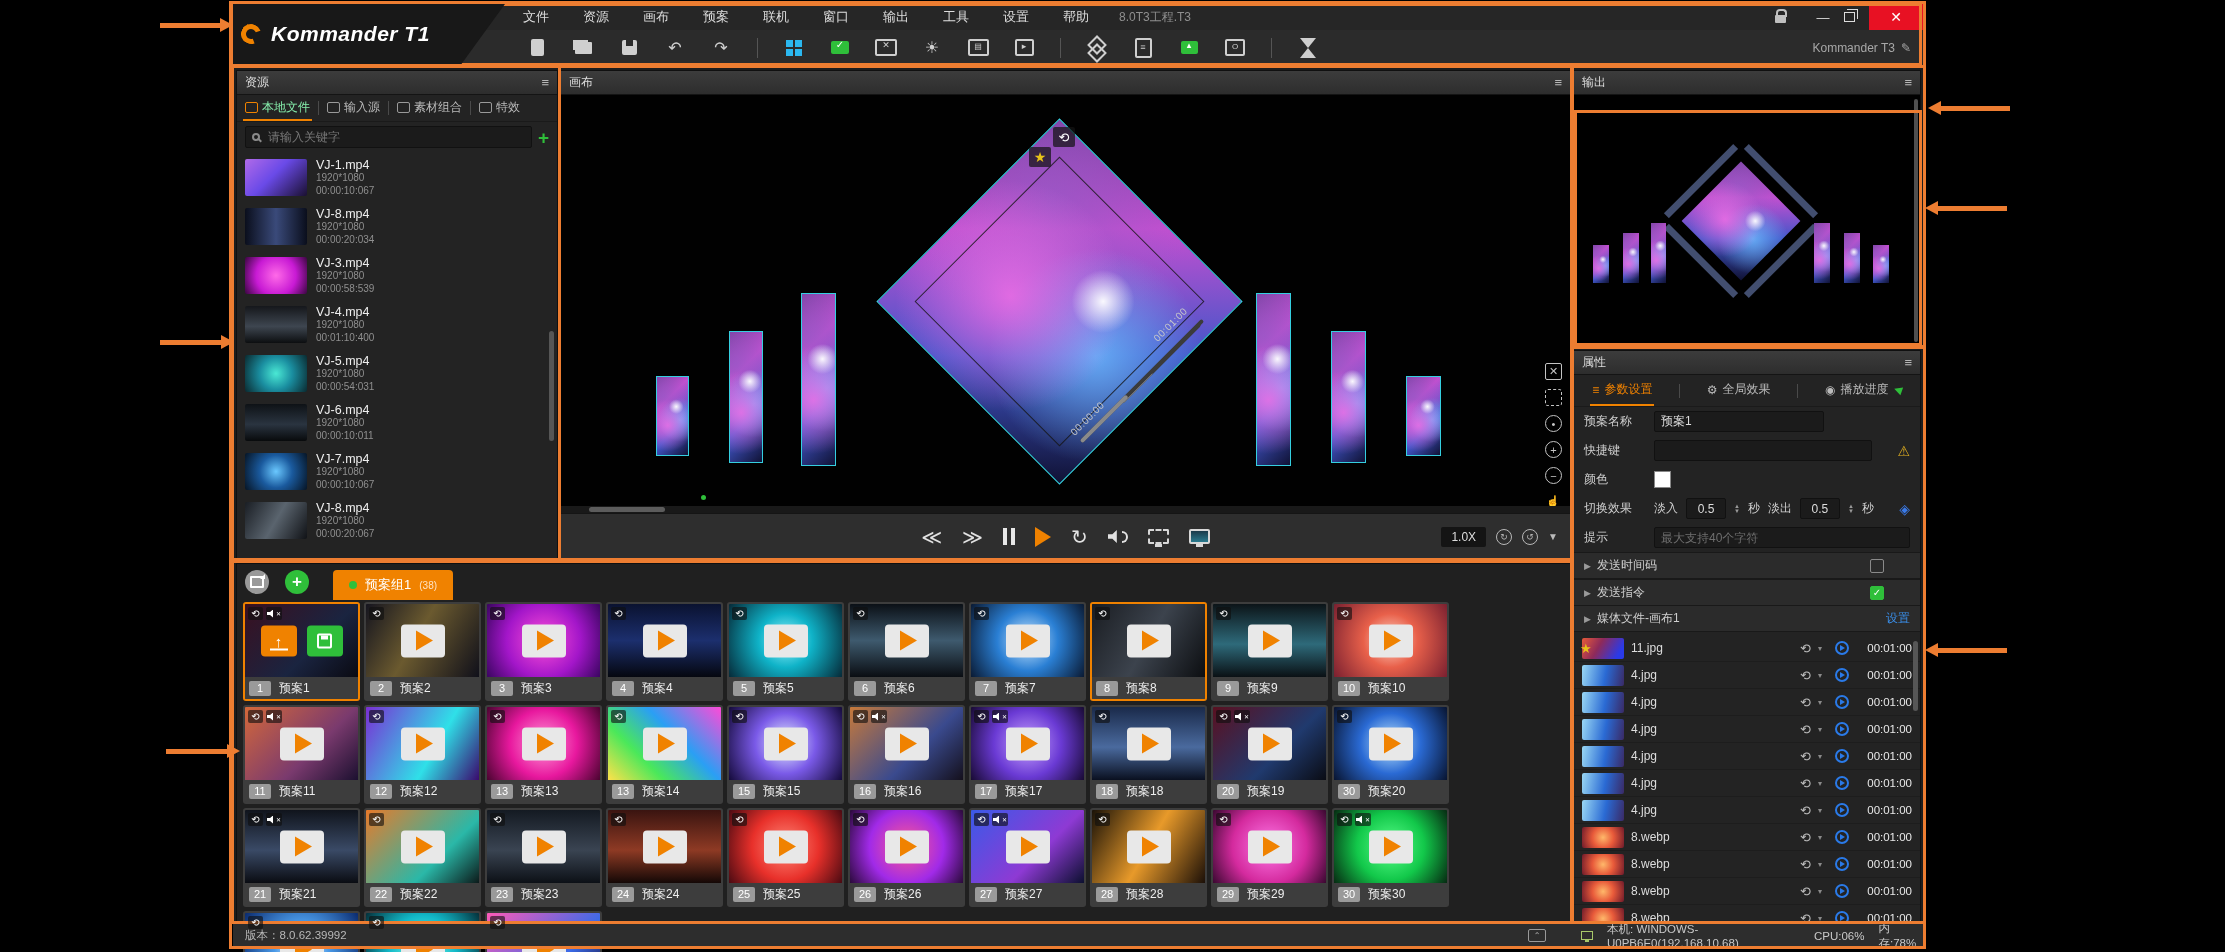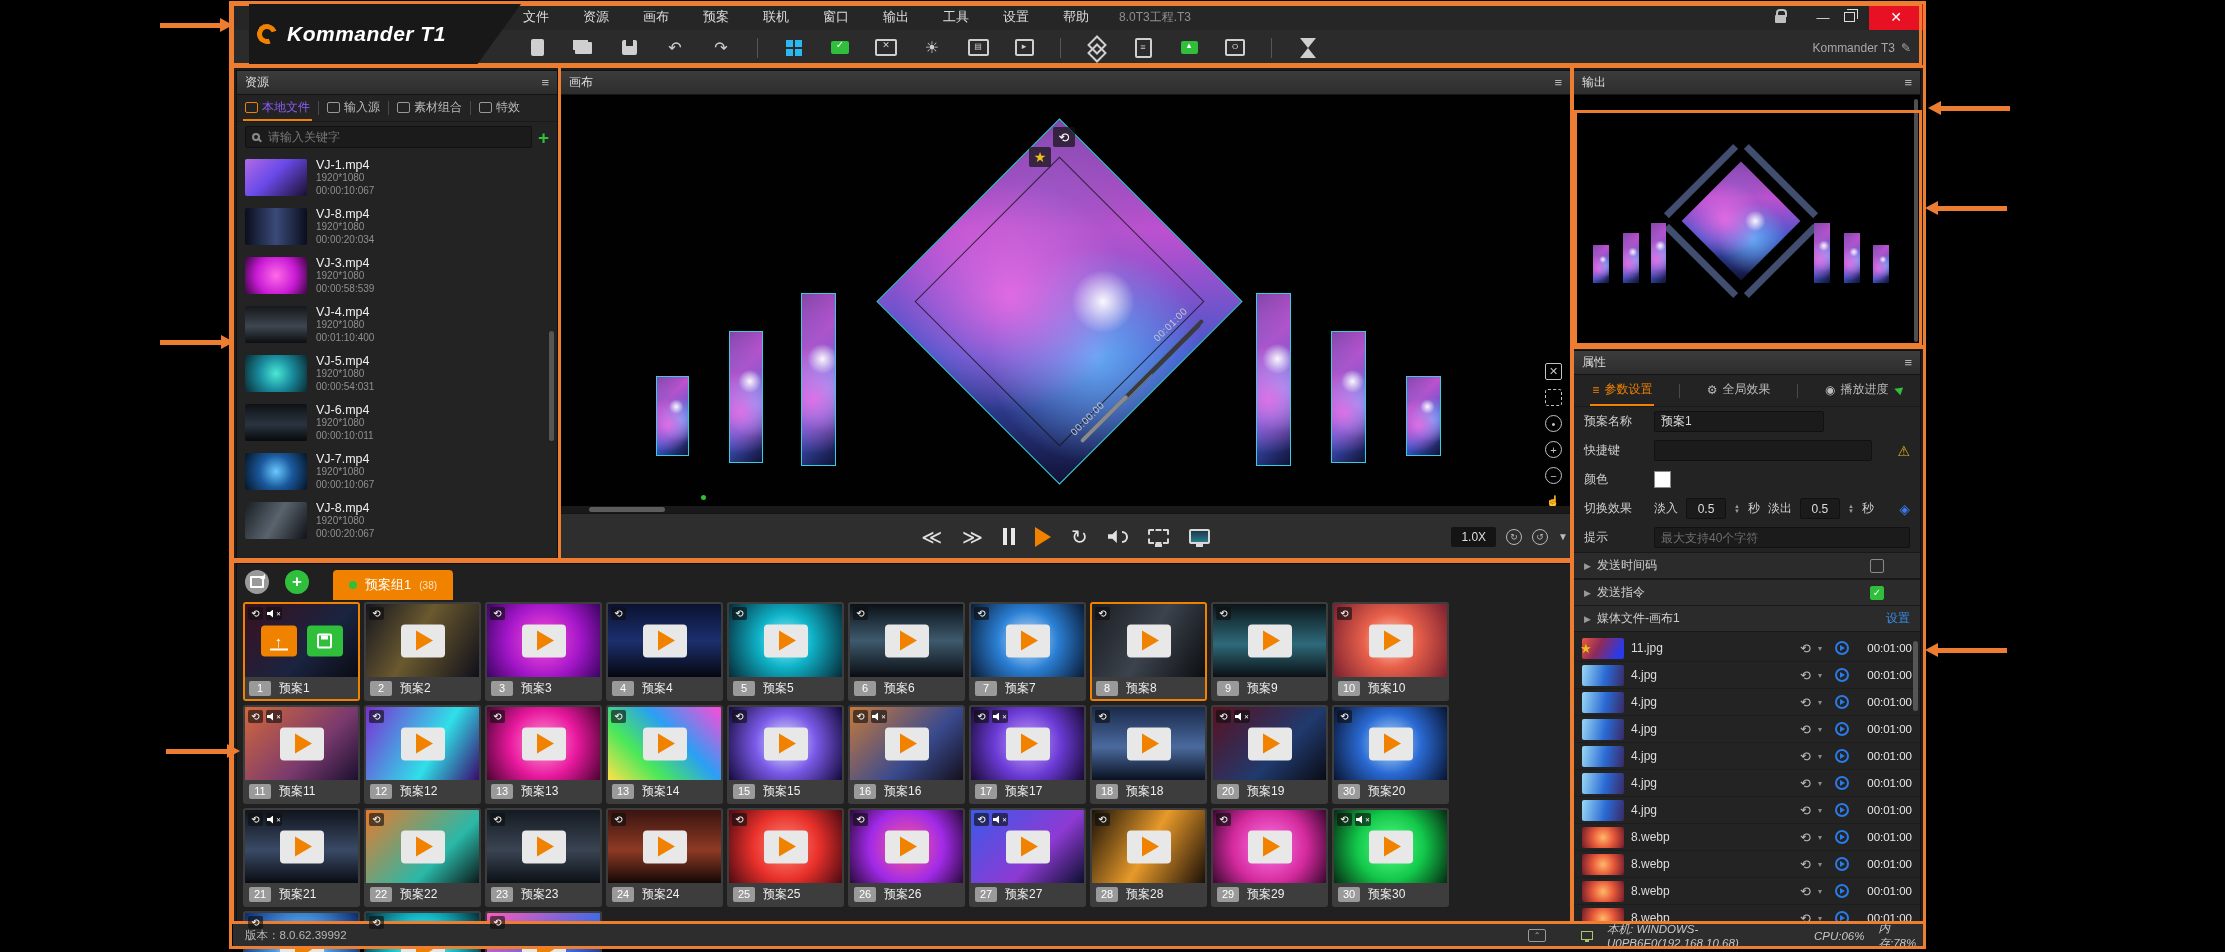--- a/index.html
+++ b/index.html
@@ -4,21 +4,21 @@
 <style>
   html,body{margin:0;padding:0;background:#000;}
   .stage{position:relative;width:2225px;height:952px;background:#000;overflow:hidden;
          font-family:"Liberation Sans",sans-serif;-webkit-font-smoothing:antialiased;}
   .stage *{box-sizing:border-box;}
   
   .appwin{position:absolute;left:233px;top:4px;width:1690px;height:944px;background:#1d1d1d;}
   
   .titlebar{position:absolute;left:0;top:0;width:100%;height:26px;background:#262626;display:flex;align-items:center;}
   .logo{position:absolute;left:0;top:0;width:272px;height:60px;background:#181818;
-        clip-path:polygon(0 0,100% 0,84% 100%,0 100%);z-index:3;display:flex;align-items:center;margin-left:16px;}
+        clip-path:polygon(0 0,100% 0,84% 100%,0 100%);z-index:3;display:flex;align-items:center;}
   .logo-swoosh{width:20px;height:20px;border:5px solid #f08200;border-radius:50%;border-right-color:transparent;
         margin-left:8px;transform:rotate(25deg);}
   .logo-text{color:#fff;font-style:italic;font-weight:bold;font-size:21px;letter-spacing:.5px;margin-left:10px;}
   .menubar{display:flex;gap:34px;margin-left:290px;z-index:4;}
   .menu-item{color:#ddd;font-size:13px;cursor:default;}
   .proj{color:#8f8f8f;font-size:12px;margin-left:30px;}
   .winctl{position:absolute;right:0;top:0;height:26px;display:flex;align-items:center;}
   .lock{width:11px;height:8px;background:#bfbfbf;border-radius:1px;position:relative;margin-right:22px;margin-top:4px;}
   .lock::before{content:'';position:absolute;left:1px;top:-6px;width:7px;height:6px;border:2px solid #bfbfbf;border-bottom:none;border-radius:4px 4px 0 0;}
   .minbtn{color:#ddd;font-size:13px;width:30px;text-align:center;}
@@ -56,21 +56,21 @@
   .edition{position:absolute;right:12px;color:#a8a8a8;font-size:12px;display:flex;gap:6px;align-items:center;}
   
   .panel{position:absolute;background:#232323;border:1px solid #101010;}
   .phead{height:24px;background:linear-gradient(#3c3c3c,#2d2d2d);display:flex;align-items:center;padding:0 8px;border-bottom:1px solid #141414;}
   .phead .ptitle{color:#ddd;font-size:12px;}
   .hamb{margin-left:auto;color:#b8b8b8;font-size:13px;}
   
   .res-panel{left:3px;top:66px;width:322px;height:490px;}
   .res-tabs{height:27px;display:flex;align-items:center;padding:0 6px;gap:6px;border-bottom:1px solid #1a1a1a;}
   .res-tab{display:flex;align-items:center;gap:4px;color:#bbb;font-size:12px;padding:3px 2px;border-bottom:2px solid transparent;}
-  .res-tab.active{color:#8b5cf6;border-bottom-color:#f08200;}
+  .res-tab.active{color:#86efac;border-bottom-color:#f08200;}
   .rt-ic{width:13px;height:11px;border:1px solid #9a9a9a;border-radius:2px;position:relative;}
   .res-tab.active .rt-ic{border-color:#f08200;}
   .rt-sep{width:1px;height:14px;background:#4a4a4a;}
   .res-search{height:30px;display:flex;align-items:center;padding:0 8px;gap:6px;}
   .res-search .sbox{flex:1;height:22px;background:#1b1b1b;border:1px solid #111;border-radius:2px;display:flex;align-items:center;padding:0 6px;gap:6px;}
   .mag{width:8px;height:8px;border:2px solid #8a8a8a;border-radius:50%;position:relative;flex:none;}
   .mag::after{content:'';position:absolute;width:5px;height:2px;background:#8a8a8a;right:-4px;bottom:-2px;transform:rotate(45deg);}
   .res-search input{flex:1;background:transparent;border:none;outline:none;color:#ccc;font-size:12px;font-family:inherit;}
   .res-search input::placeholder{color:#777;}
   .addplus{color:#2fbf3a;font-size:19px;font-weight:bold;line-height:1;}
@@ -123,21 +123,21 @@
   .ico-pause{display:flex;gap:4px;}
   .ico-pause i{width:4px;height:17px;background:#e8e8e8;}
   .ico-play{width:0;height:0;border-left:16px solid #f08200;border-top:10px solid transparent;border-bottom:10px solid transparent;}
   .spkwrap{display:flex;align-items:center;gap:2px;}
   .spk{width:12px;height:13px;background:#e2e2e2;clip-path:polygon(0 32%,38% 32%,75% 0,75% 100%,38% 68%,0 68%);}
   .spk-arc{width:6px;height:12px;border:2px solid #e2e2e2;border-left:none;border-radius:0 8px 8px 0;}
   .mon{width:21px;height:15px;border:2px solid #d8d8d8;border-radius:2px;position:relative;}
   .mon::after{content:'';position:absolute;left:5px;bottom:-5px;width:7px;height:3px;background:#d8d8d8;}
   .mon-dash{border-style:dashed;}
   .mon-live{background:linear-gradient(#1a3a4a,#2a7a8e);}
-  .cv-right{position:absolute;right:2px;display:flex;align-items:center;gap:10px;}
+  .cv-right{position:absolute;right:12px;display:flex;align-items:center;gap:10px;}
   .speedbox{background:#141414;color:#ddd;font-size:12px;padding:3px 10px;border-radius:2px;}
   .timerc{width:16px;height:16px;border:1px solid #b8b8b8;border-radius:50%;color:#b8b8b8;font-size:9px;display:flex;align-items:center;justify-content:center;}
   .ddcaret{color:#bbb;font-size:10px;}
   
   .out-panel{left:1340px;top:66px;width:348px;height:277px;}
   .out-body{position:absolute;left:0;right:0;top:24px;bottom:0;background:#000;overflow:hidden;}
   .oframe{position:absolute;left:107px;top:66px;width:120px;height:120px;transform:rotate(45deg);border:7px solid rgba(110,130,185,.6);}
   .ocut{position:absolute;width:16px;height:16px;background:#000;}
   .oc1{left:-12px;top:-12px;} .oc2{right:-12px;top:-12px;} .oc3{left:-12px;bottom:-12px;} .oc4{right:-12px;bottom:-12px;}
   .odia{position:absolute;left:125px;top:84px;width:84px;height:84px;transform:rotate(45deg);}
@@ -217,21 +217,21 @@
   .up-arrow::after{content:'';position:absolute;left:9px;bottom:6px;width:18px;height:2px;background:#fff;}
   .floppy{width:15px;height:15px;border:2px solid #fff;border-radius:2px;position:relative;}
   .floppy::before{content:'';position:absolute;left:2px;top:0;width:7px;height:4px;background:#fff;}
   .pre-label{height:22px;display:flex;align-items:center;gap:8px;padding:0 4px;background:#3d3d3d;}
   .pre-num{min-width:22px;height:15px;background:#9a9a9a;color:#fff;font-size:11px;border-radius:2px;display:flex;align-items:center;justify-content:center;}
   .pre-name{color:#eee;font-size:12px;}
   
   .statusbar{position:absolute;left:0;bottom:0;width:100%;height:26px;background:#2d2d2d;border-top:1px solid #141414;display:flex;align-items:center;}
   .ver{color:#b8b8b8;font-size:11.5px;margin-left:12px;}
   .expand{position:absolute;left:1295px;width:18px;height:13px;border:1px solid #9a9a9a;border-radius:2px;color:#bbb;font-size:8px;display:flex;align-items:center;justify-content:center;}
-  .rightstat{position:absolute;left:1340px;width:348px;display:flex;align-items:center;gap:14px;padding-left:8px;font-style:italic;}
+  .rightstat{position:absolute;left:1340px;width:348px;display:flex;align-items:center;gap:14px;padding-left:8px;}
   .pcico2{width:12px;height:9px;border:1px solid #a8c86a;position:relative;flex:none;}
   .pcico2::after{content:'';position:absolute;left:3px;bottom:-3px;width:4px;height:2px;background:#a8c86a;}
   .host{color:#c8c8c8;font-size:11.5px;}
   .cpu,.mem{color:#c8c8c8;font-size:11.5px;}
   
   .f1{background:linear-gradient(135deg,#b06ae8,#6a4ae8 45%,#1a1030);}
   .f2{background:linear-gradient(90deg,#0a0e1c,#3a4a7a 50%,#0a0e1c);}
   .f3{background:radial-gradient(circle,#ff6ae8,#c81ad4 55%,#3a0640);}
   .f4{background:linear-gradient(#15171b,#3e4650 55%,#0c0e10);}
   .f5{background:radial-gradient(circle,#4ae8d4,#1a8ea0 45%,#0a2a30);}

